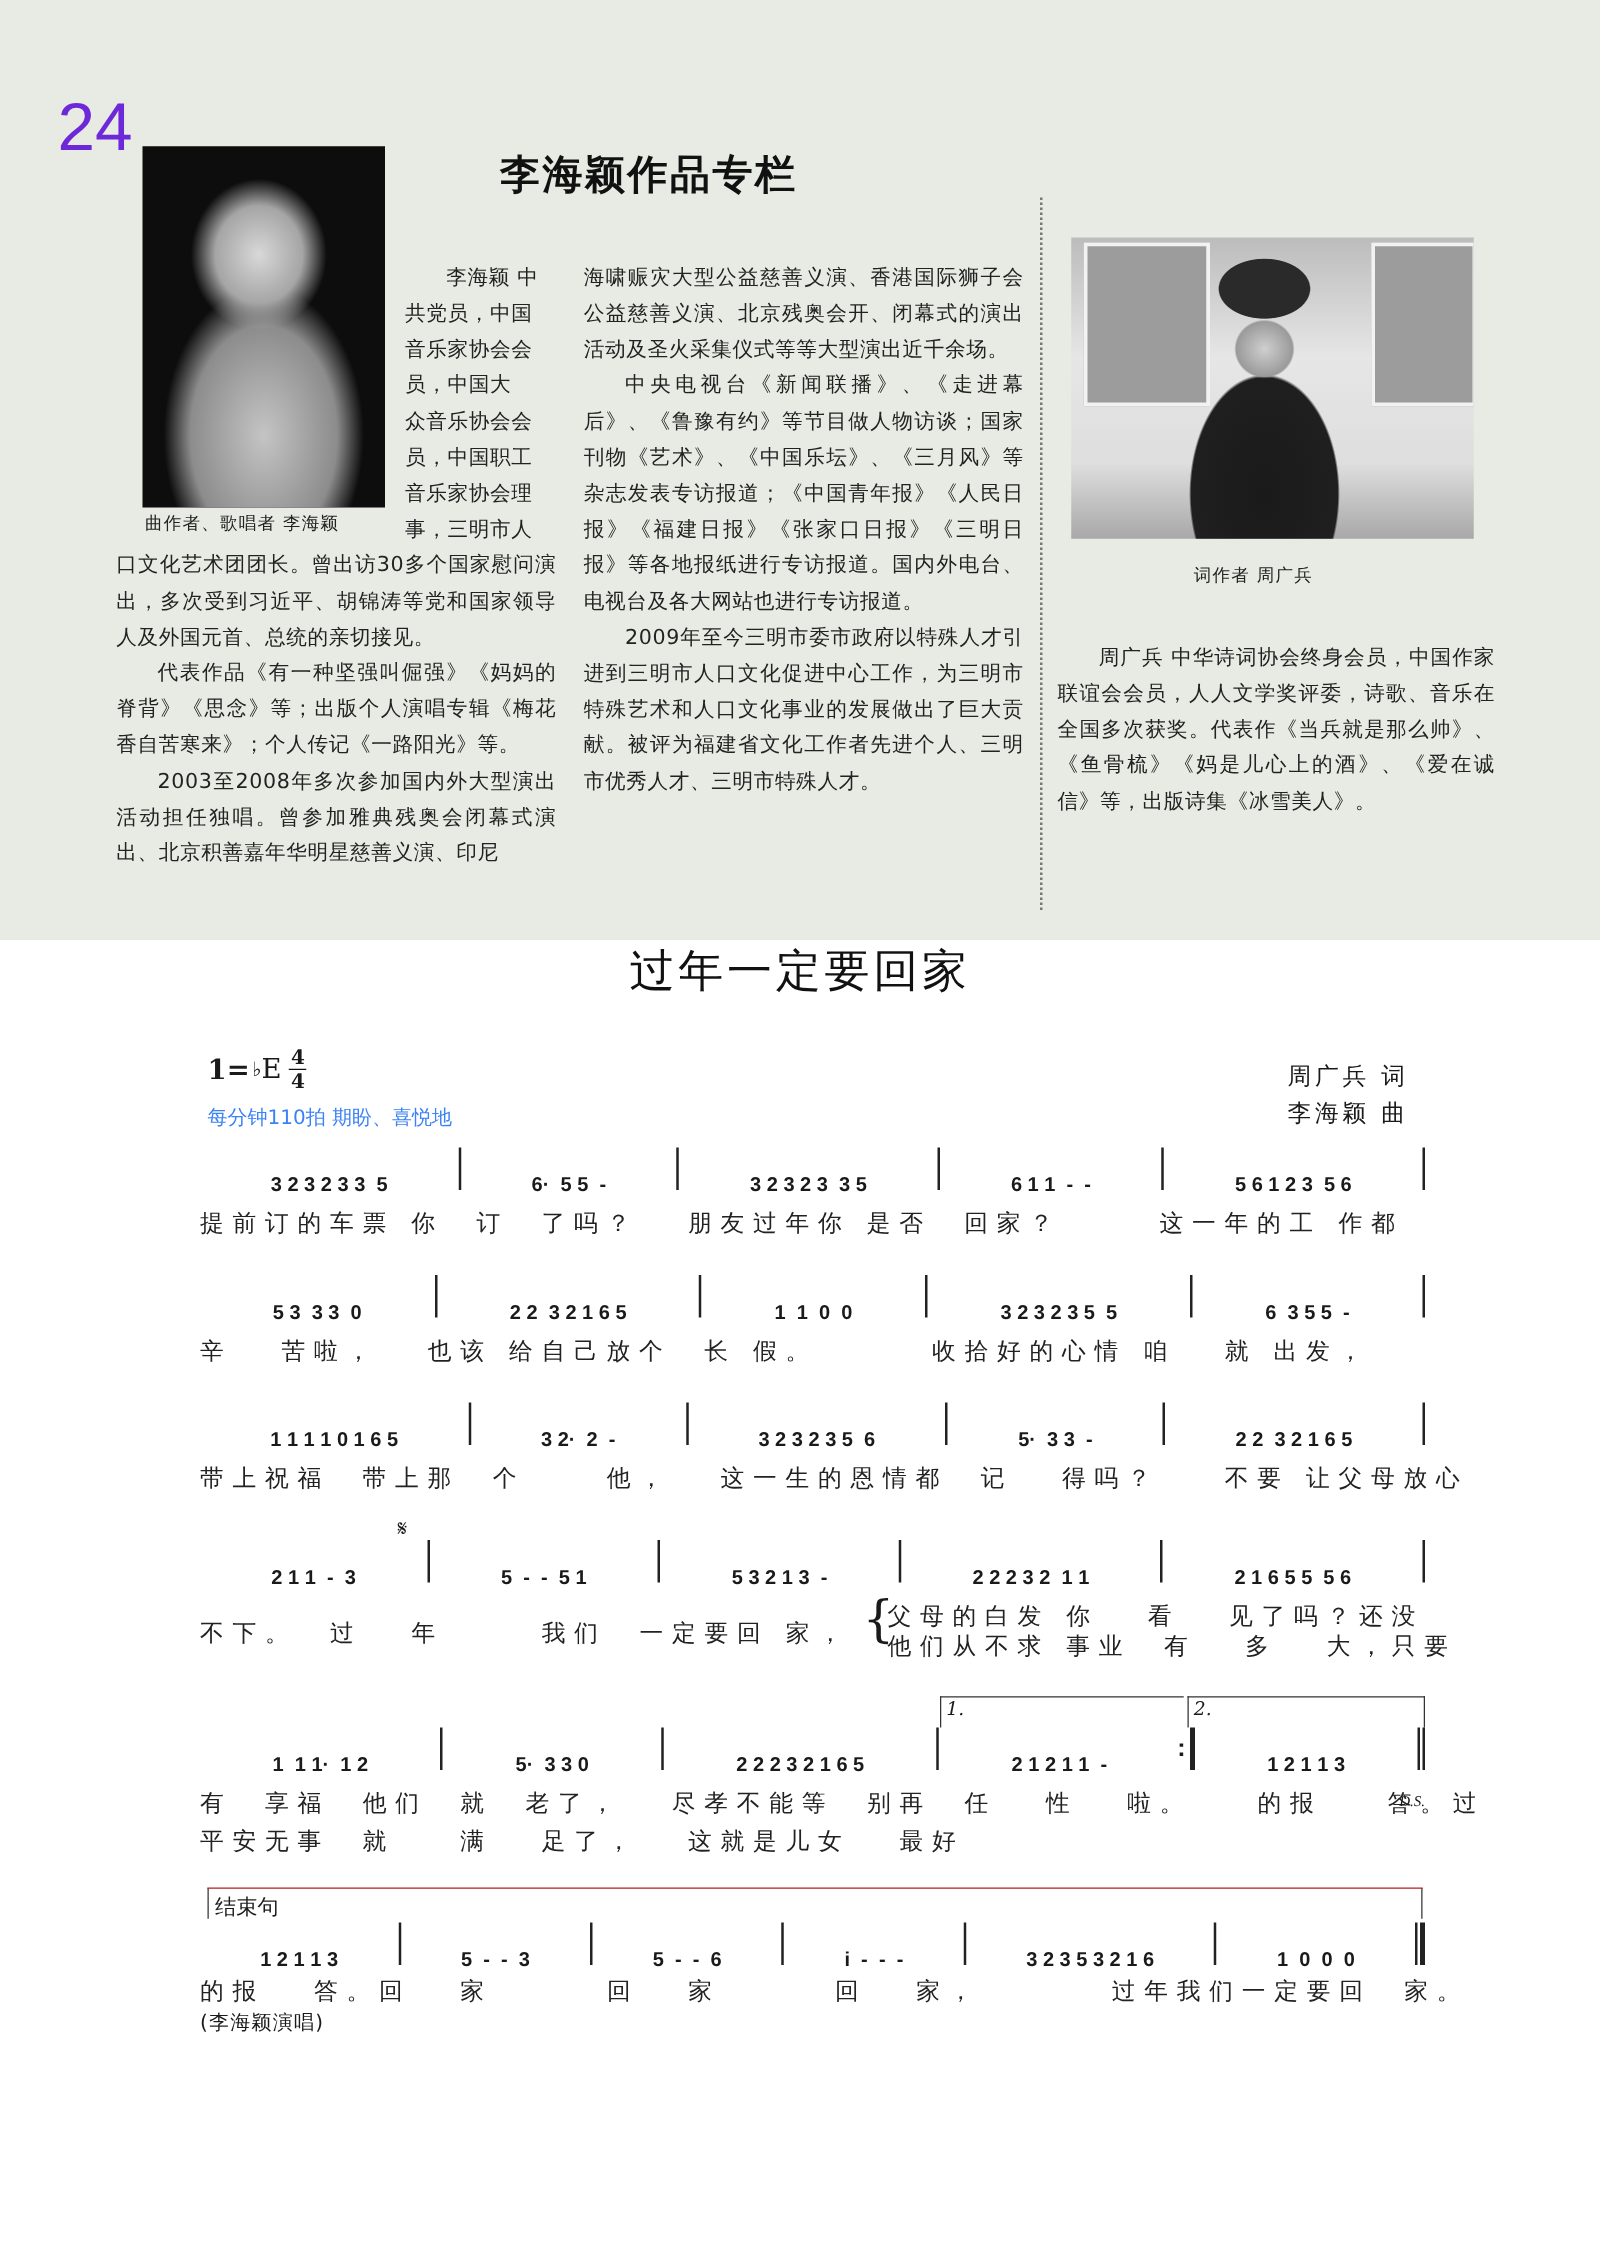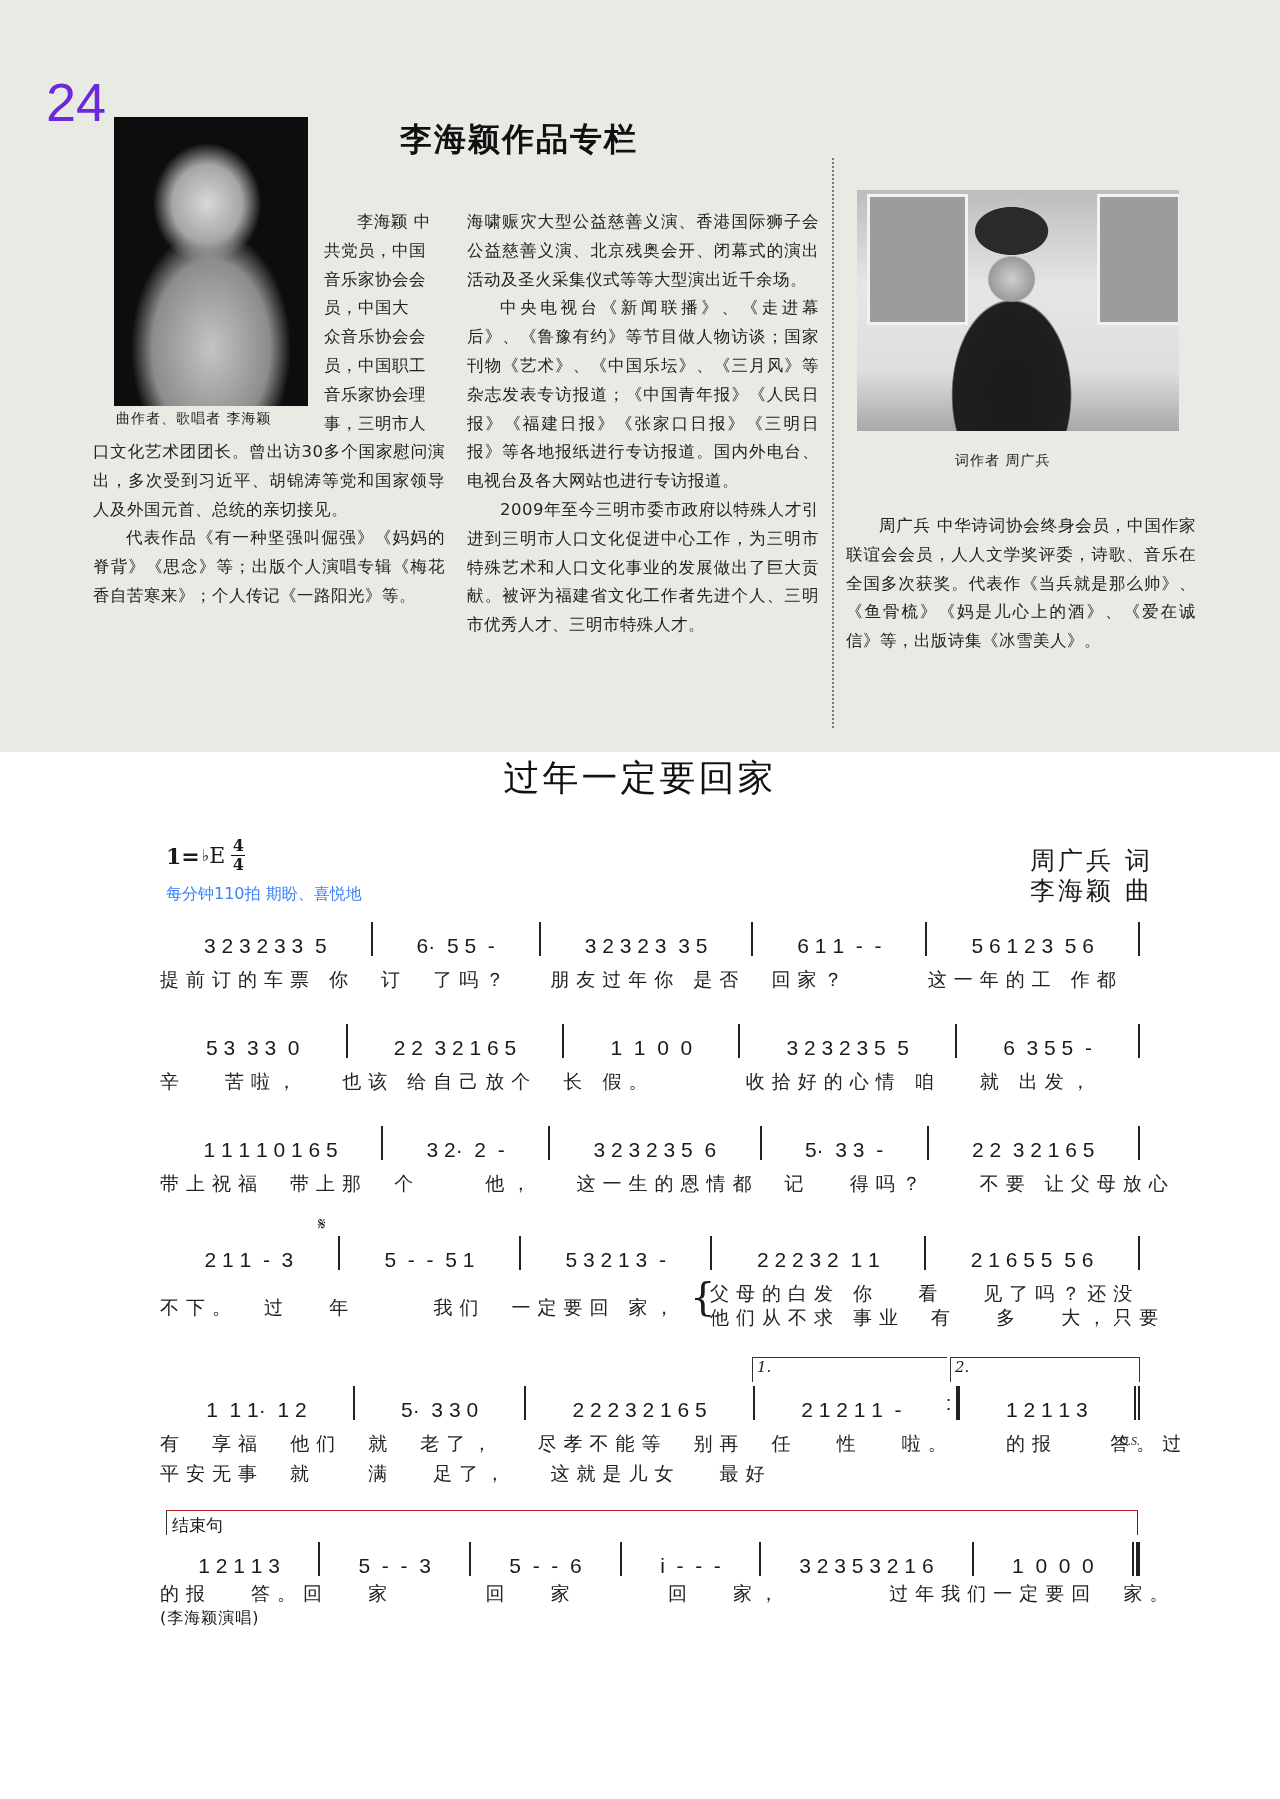--- a/index.html
+++ b/index.html
@@ -65,30 +65,30 @@
     font-family: "DejaVu Serif", serif; font-size: 22px; font-weight: bold;
     display: flex; align-items: center;
   }
   .key-sig .flat { font-size: 16px; vertical-align: super; margin-left: 2px; font-weight: normal; }
   .key-sig .frac { display: inline-flex; flex-direction: column; align-items: center; margin-left: 6px; font-size: 16px; line-height: 16px; }
   .key-sig .frac .bar { width: 14px; border-top: 1px solid #111; margin: 1px 0; }
   .tempo {
     position: absolute; left: 166px; top: 884px; font-size: 16px; color: #3b82f6;
   }
   .credits {
-    position: absolute; left: 1030px; top: 846px; font-family: "DejaVu Serif", serif; font-size: 25px; line-height: 30px;
+    position: absolute; left: 1030px; top: 846px; font-family: "DejaVu Serif", serif; font-size: 19px; line-height: 30px;
     letter-spacing: 3px; text-align: left;
   }
   .line {
     position: absolute; left: 160px; width: 980px;
   }
   .notes {
     position: relative; height: 40px;
-    font-family: "Liberation Sans", sans-serif; font-weight: normal; font-size: 21px; letter-spacing: 0;
-    white-space: pre; display: flex; align-items: flex-end;
+    font-family: "Liberation Sans", sans-serif; font-weight: bold; font-size: 16px; letter-spacing: 0;
+    white-space: pre; display: flex; align-items: flex-start;
   }
   .measure {
     display: flex; align-items: flex-end; justify-content: space-around; flex: 1 1 auto; padding: 0 6px;
     height: 40px; box-sizing: border-box;
   }
   .barline { width: 2px; height: 34px; background: #222; flex: 0 0 auto; margin-bottom: 2px; }
   .barline.double { width: 6px; background: none; border-left: 2px solid #222; border-right: 2px solid #222; box-sizing: border-box; }
   .barline.final { width: 8px; background: none; border-left: 2px solid #222; border-right: 4px solid #222; box-sizing: border-box; }
   .barline.repeat-end { width: 12px; background: none; border-right: 4px solid #222; box-sizing: border-box; position: relative; }
   .barline.repeat-end::before { content: ":"; position: absolute; left: -2px; top: 6px; font-size: 20px; }
@@ -129,20 +129,21 @@
   <div>员，中国大</div>
   <div>众音乐协会会</div>
   <div>员，中国职工</div>
   <div>音乐家协会理</div>
   <div>事，三明市人</div>
 </div>
 
 <div class="text-block" style="left:93px; top:438px; width:352px;">
   <p class="noindent">口文化艺术团团长。曾出访30多个国家慰问演出，多次受到习近平、胡锦涛等党和国家领导人及外国元首、总统的亲切接见。</p>
   <p>代表作品《有一种坚强叫倔强》《妈妈的脊背》《思念》等；出版个人演唱专辑《梅花香自苦寒来》；个人传记《一路阳光》等。</p>
+  <p>2003至2008年多次参加国内外大型演出活动担任独唱。曾参加雅典残奥会闭幕式演出、北京积善嘉年华明星慈善义演、印尼</p>
 </div>
 
 <div class="text-block" style="left:467px; top:208px; width:352px;">
   <p class="noindent">海啸赈灾大型公益慈善义演、香港国际狮子会公益慈善义演、北京残奥会开、闭幕式的演出活动及圣火采集仪式等等大型演出近千余场。</p>
   <p>中央电视台《新闻联播》、《走进幕后》、《鲁豫有约》等节目做人物访谈；国家刊物《艺术》、《中国乐坛》、《三月风》等杂志发表专访报道；《中国青年报》《人民日报》《福建日报》《张家口日报》《三明日报》等各地报纸进行专访报道。国内外电台、电视台及各大网站也进行专访报道。</p>
   <p>2009年至今三明市委市政府以特殊人才引进到三明市人口文化促进中心工作，为三明市特殊艺术和人口文化事业的发展做出了巨大贡献。被评为福建省文化工作者先进个人、三明市优秀人才、三明市特殊人才。</p>
 </div>
 
 <div class="divider"></div>
 

